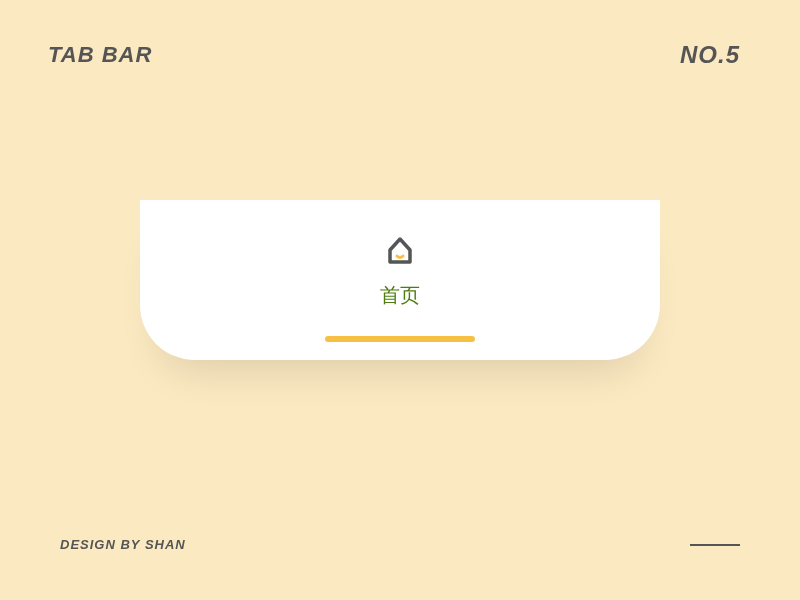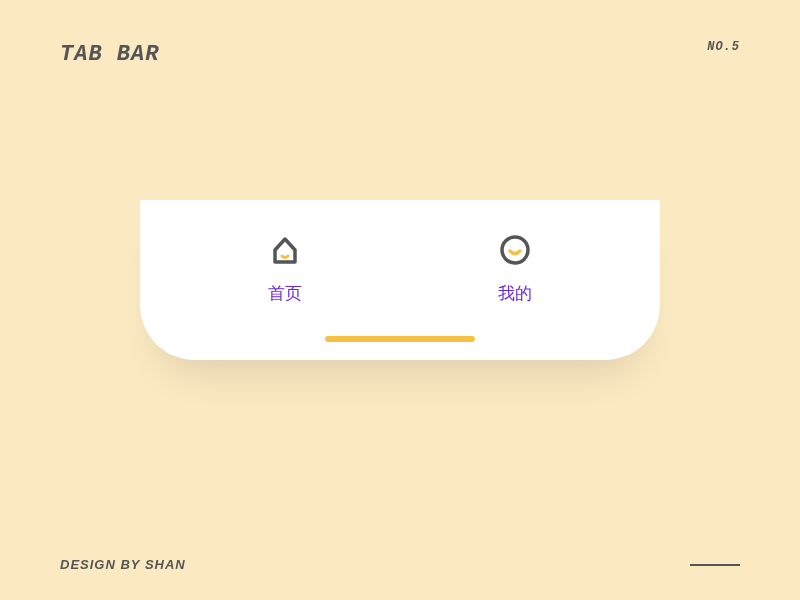--- a/index.html
+++ b/index.html
@@ -5,39 +5,38 @@
     * { margin: 0; padding: 0; box-sizing: border-box; }
     body {
       width: 800px;
       height: 600px;
       background: #fbe9c1;
       font-family: Arial, sans-serif;
       position: relative;
       overflow: hidden;
     }
     .header {
-      padding: 40px 60px 0 60px;
+      padding: 40px 60px 0 48px;
       display: flex;
       justify-content: space-between;
-      align-items: flex-start;
-      font-family: Liberation Mono, monospace;
+      align-items: center;
     }
     .title-block {
       color: #555;
       font-weight: 900;
       font-style: italic;
       font-size: 22px;
       line-height: 1.4;
       letter-spacing: 1px;
     }
     .page-number {
       color: #555;
       font-weight: 900;
       font-style: italic;
-      font-size: 12px;
+      font-size: 24px;
       letter-spacing: 1px;
     }
     .tab-bar-card {
       position: absolute;
       top: 200px;
       left: 140px;
       width: 520px;
       height: 160px;
       background: #fff;
       border-bottom-left-radius: 55px;
@@ -59,36 +58,36 @@
       cursor: pointer;
     }
     .tab-icon {
       width: 36px;
       height: 36px;
       display: flex;
       align-items: center;
       justify-content: center;
     }
     .tab-label {
-      font-size: 17px;
-      color: #6d28d9;
+      font-size: 20px;
+      color: #4d7c0f;
     }
     .indicator {
       position: absolute;
       bottom: 18px;
       left: 50%;
       transform: translateX(-50%);
       width: 150px;
       height: 6px;
       background: #f6c044;
       border-radius: 3px;
     }
     .footer {
       position: absolute;
-      bottom: 28px;
+      bottom: 48px;
       left: 60px;
       right: 60px;
       display: flex;
       justify-content: space-between;
       align-items: center;
     }
     .credit {
       color: #555;
       font-weight: 700;
       font-style: italic;
@@ -119,29 +118,20 @@
         <svg width="36" height="36" viewBox="0 0 36 36" fill="none">
           <path d="M8 18 L18 7 L28 18 L28 30 L8 30 Z" stroke="#555" stroke-width="3.5" fill="none" stroke-linejoin="round"></path>
           <path d="M15 24 Q18 27 21 24" stroke="#f6c044" stroke-width="3" fill="none" stroke-linecap="round"></path>
         </svg>
       </div>
       <div class="tab-label">首页</div>
     </div>
 
 
 
-    <div class="tab-item">
-      <div class="tab-icon">
-        <svg width="36" height="36" viewBox="0 0 36 36" fill="none">
-          <circle cx="18" cy="18" r="13" stroke="#555" stroke-width="3.5" fill="none"></circle>
-          <path d="M13 19 Q18 24 23 19" stroke="#f6c044" stroke-width="3.2" fill="none" stroke-linecap="round"></path>
-        </svg>
-      </div>
-      <div class="tab-label">我的</div>
-    </div>
 
   </div>
   <div class="indicator"></div>
 </div>
 
 <div class="footer">
   <div class="credit">DESIGN BY SHAN</div>
   <div class="footer-line"></div>
 </div>
 

